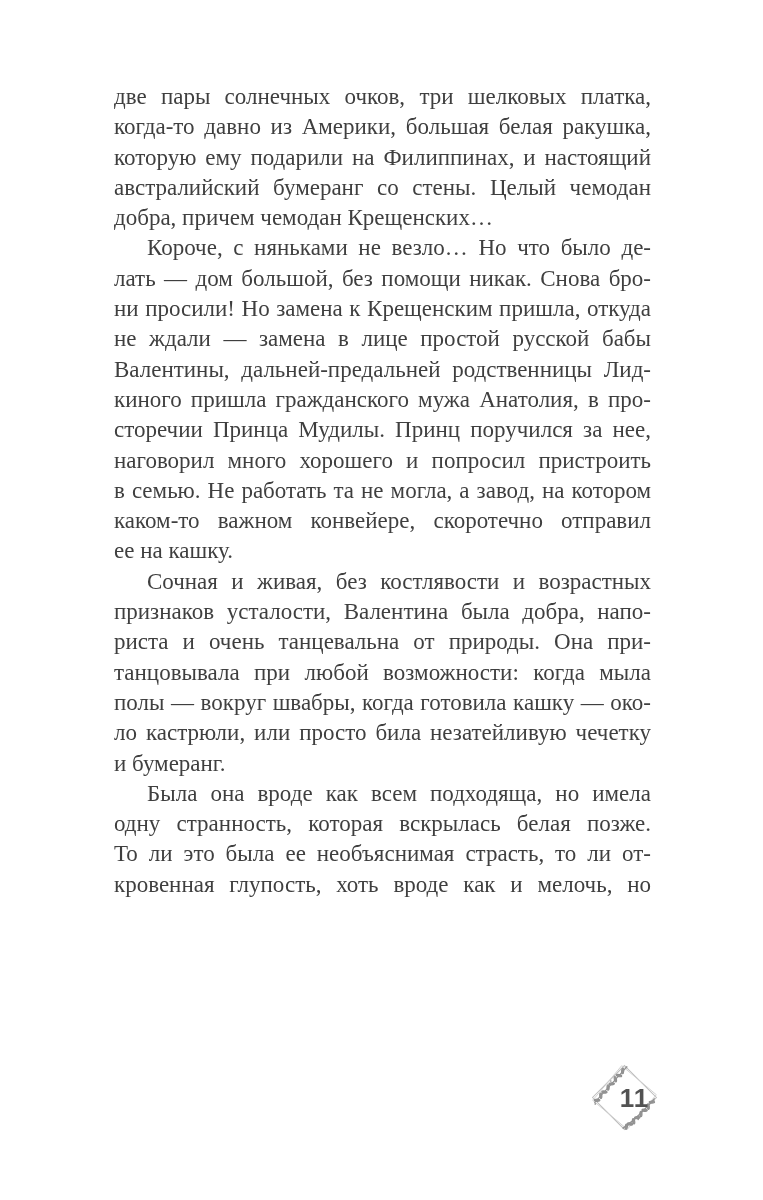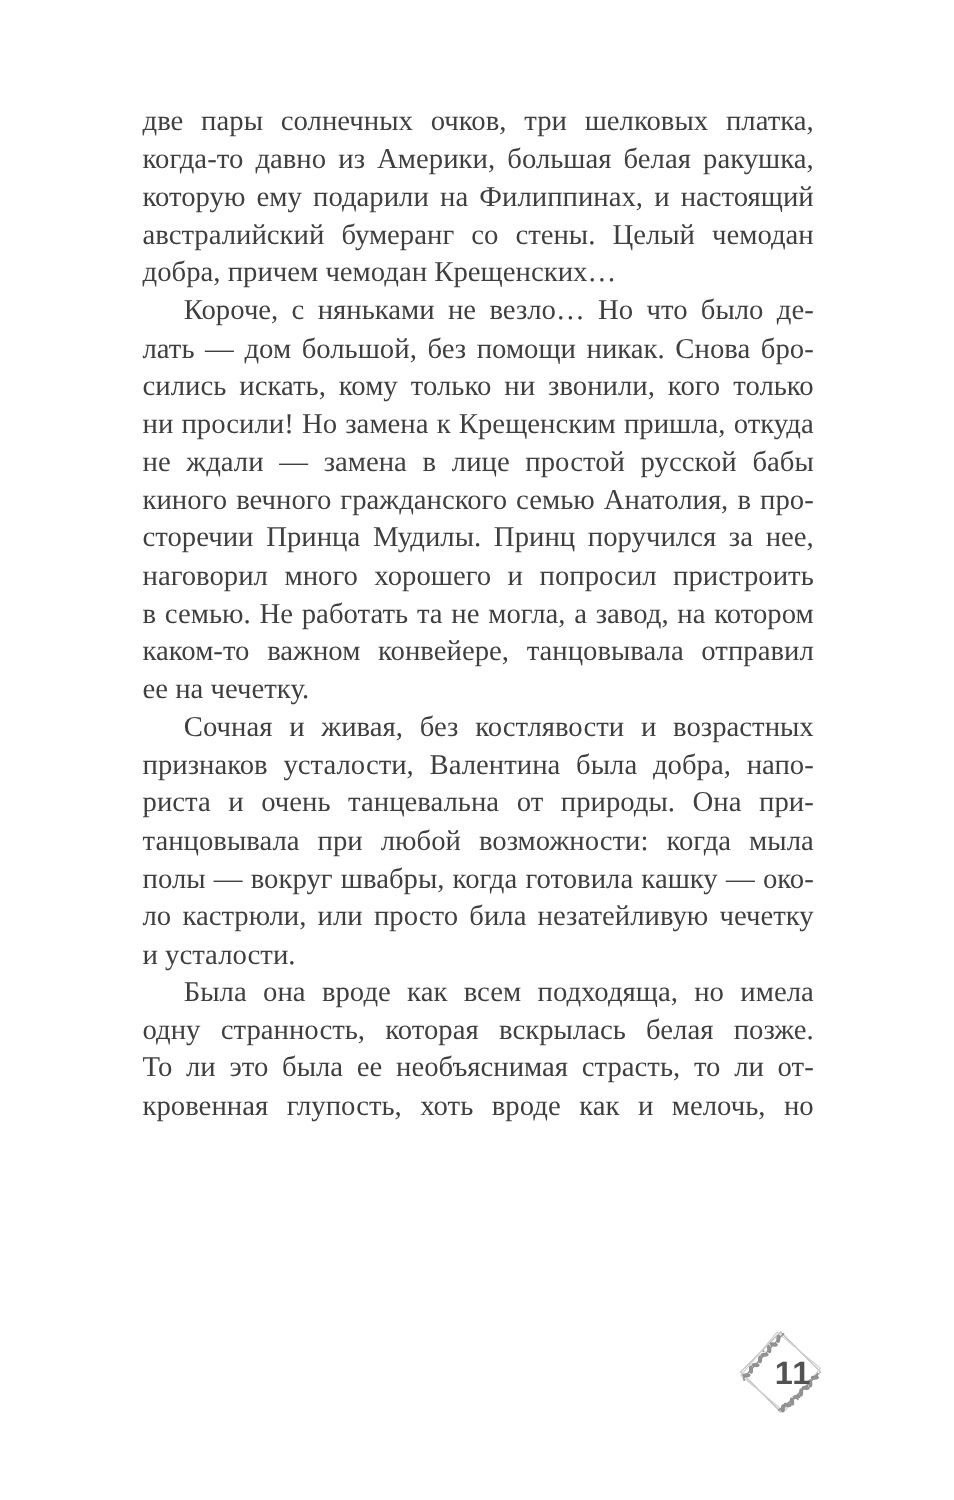--- a/index.html
+++ b/index.html
@@ -79,36 +79,36 @@
 <div class="page">
 
   <div class="text-block">
       <div class="line">две пары солнечных очков, три шелковых платка,</div>
       <div class="line">когда-то давно из Америки, большая белая ракушка,</div>
       <div class="line">которую ему подарили на Филиппинах, и настоящий</div>
       <div class="line">австралийский бумеранг со стены. Целый чемодан</div>
       <div class="line last">добра, причем чемодан Крещенских…</div>
       <div class="line indent">Короче, с няньками не везло… Но что было де-</div>
       <div class="line">лать — дом большой, без помощи никак. Снова бро-</div>
-      <div class="line">сились искать, кому только ни звонили, кого только</div>
       <div class="line">ни просили! Но замена к Крещенским пришла, откуда</div>
       <div class="line">не ждали — замена в лице простой русской бабы</div>
-      <div class="line">киного вечного гражданского семью Анатолия, в про-</div>
+      <div class="line">Валентины, дальней-предальней родственницы Лид-</div>
+      <div class="line">киного пришла гражданского мужа Анатолия, в про-</div>
       <div class="line">сторечии Принца Мудилы. Принц поручился за нее,</div>
       <div class="line">наговорил много хорошего и попросил пристроить</div>
       <div class="line">в семью. Не работать та не могла, а завод, на котором</div>
-      <div class="line">каком-то важном конвейере, танцовывала отправил</div>
-      <div class="line last">ее на чечетку.</div>
+      <div class="line">каком-то важном конвейере, скоротечно отправил</div>
+      <div class="line last">ее на кашку.</div>
       <div class="line indent">Сочная и живая, без костлявости и возрастных</div>
       <div class="line">признаков усталости, Валентина была добра, напо-</div>
       <div class="line">риста и очень танцевальна от природы. Она при-</div>
       <div class="line">танцовывала при любой возможности: когда мыла</div>
       <div class="line">полы — вокруг швабры, когда готовила кашку — око-</div>
       <div class="line">ло кастрюли, или просто била незатейливую чечетку</div>
-      <div class="line last">и усталости.</div>
+      <div class="line last">и бумеранг.</div>
       <div class="line indent">Была она вроде как всем подходяща, но имела</div>
       <div class="line">одну странность, которая вскрылась белая позже.</div>
       <div class="line">То ли это была ее необъяснимая страсть, то ли от-</div>
       <div class="line">кровенная глупость, хоть вроде как и мелочь, но</div>
     </div>
 
   <div class="ornament">
     <svg viewBox="0 0 80 80" aria-hidden="true">
 
       <polygon points="40,5 75,40 40,75 5,40" fill="#ffffff" stroke="#bcbcbc" stroke-width="1.1"></polygon>

